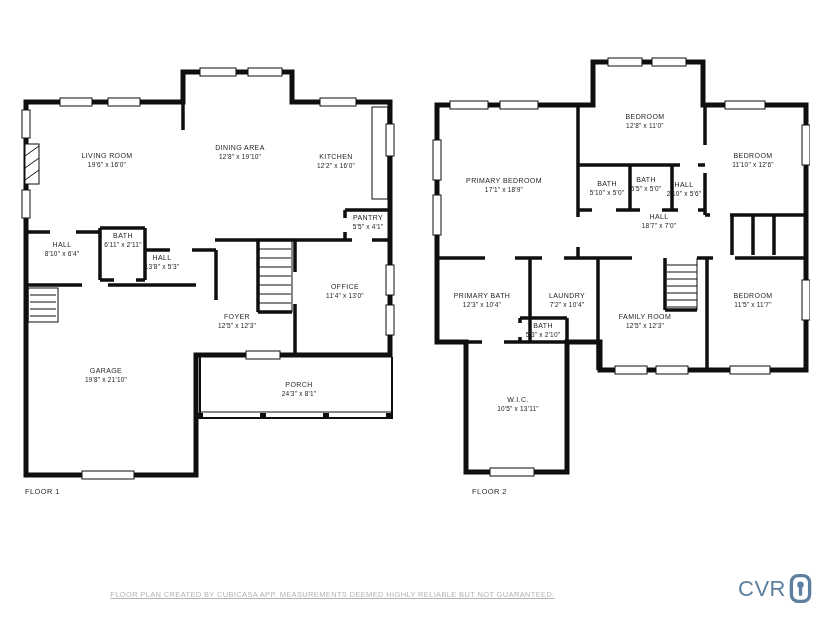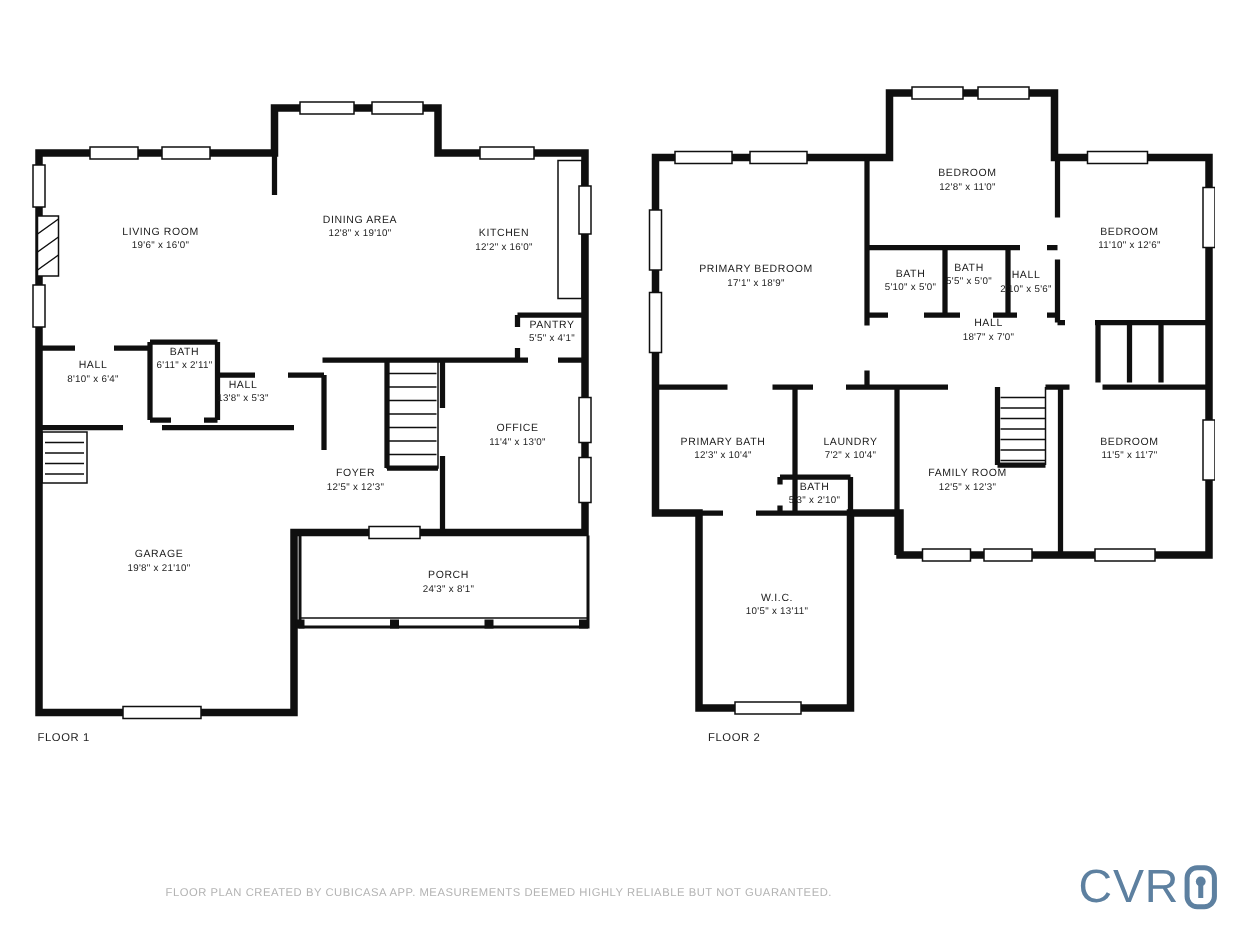--- a/index.html
+++ b/index.html
@@ -12,25 +12,25 @@
     position:absolute;transform:translate(-50%,-50%);
     text-align:center;white-space:nowrap;color:#1c1c1c;line-height:1.25;
   }
   .rn{font-size:7px;letter-spacing:0.4px;}
   .rd{font-size:6.5px;letter-spacing:0.2px;}
   .floor-tag{
     position:absolute;font-size:7.5px;letter-spacing:0.4px;color:#1c1c1c;
   }
   .disclaimer{
     position:absolute;left:0;right:160px;top:590px;text-align:center;
-    font-size:7.5px;letter-spacing:0.35px;color:#b3b3b3;
+    font-size:7.5px;letter-spacing:0.35px;color:#b3b3b3;text-decoration:underline;
   }
   .logo{
     position:absolute;right:13px;top:573px;display:flex;align-items:center;gap:3px;
-    color:#5d80a0;font-size:31px;letter-spacing:0.5px;font-weight:400;
+    color:#5d80a0;font-size:22px;letter-spacing:0.5px;font-weight:400;
   }
   .logo .logo-icon{display:block;}
 </style>
 </head>
 <body>
 
 <div class="canvas">
 
   <svg class="plan" style="left:20px;top:60px" width="378" height="425" viewBox="0 0 378 425">
 

